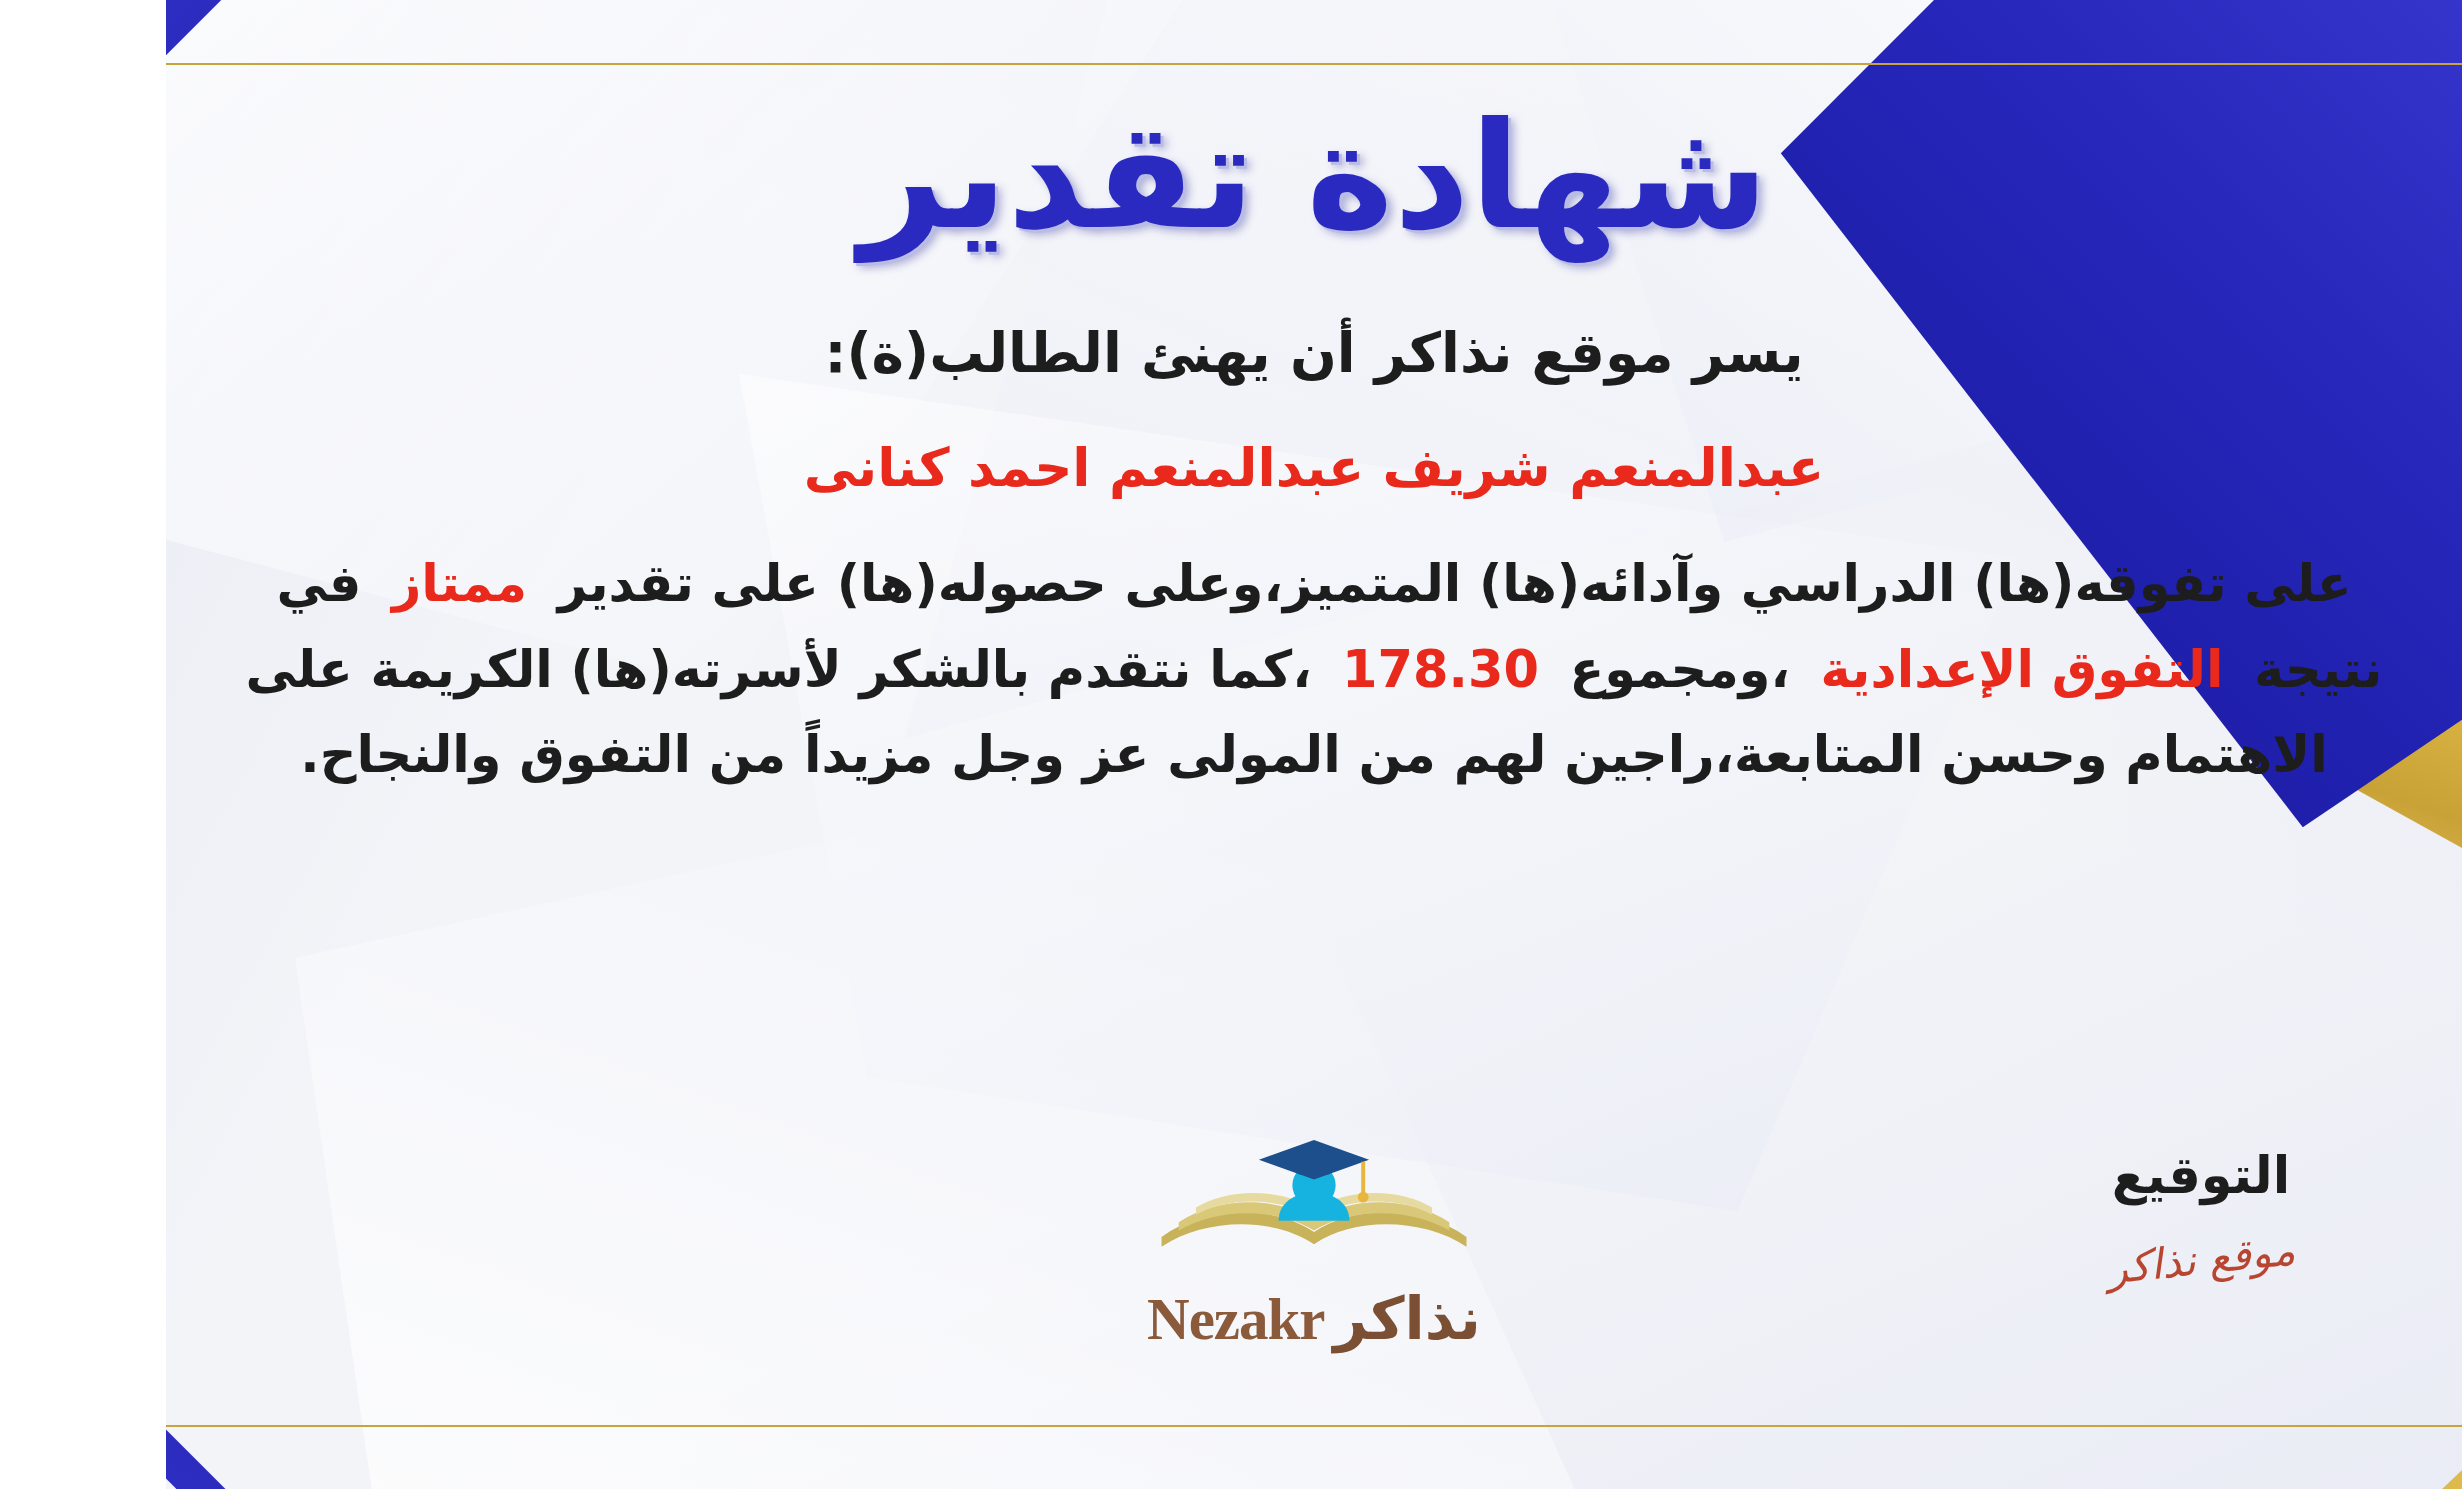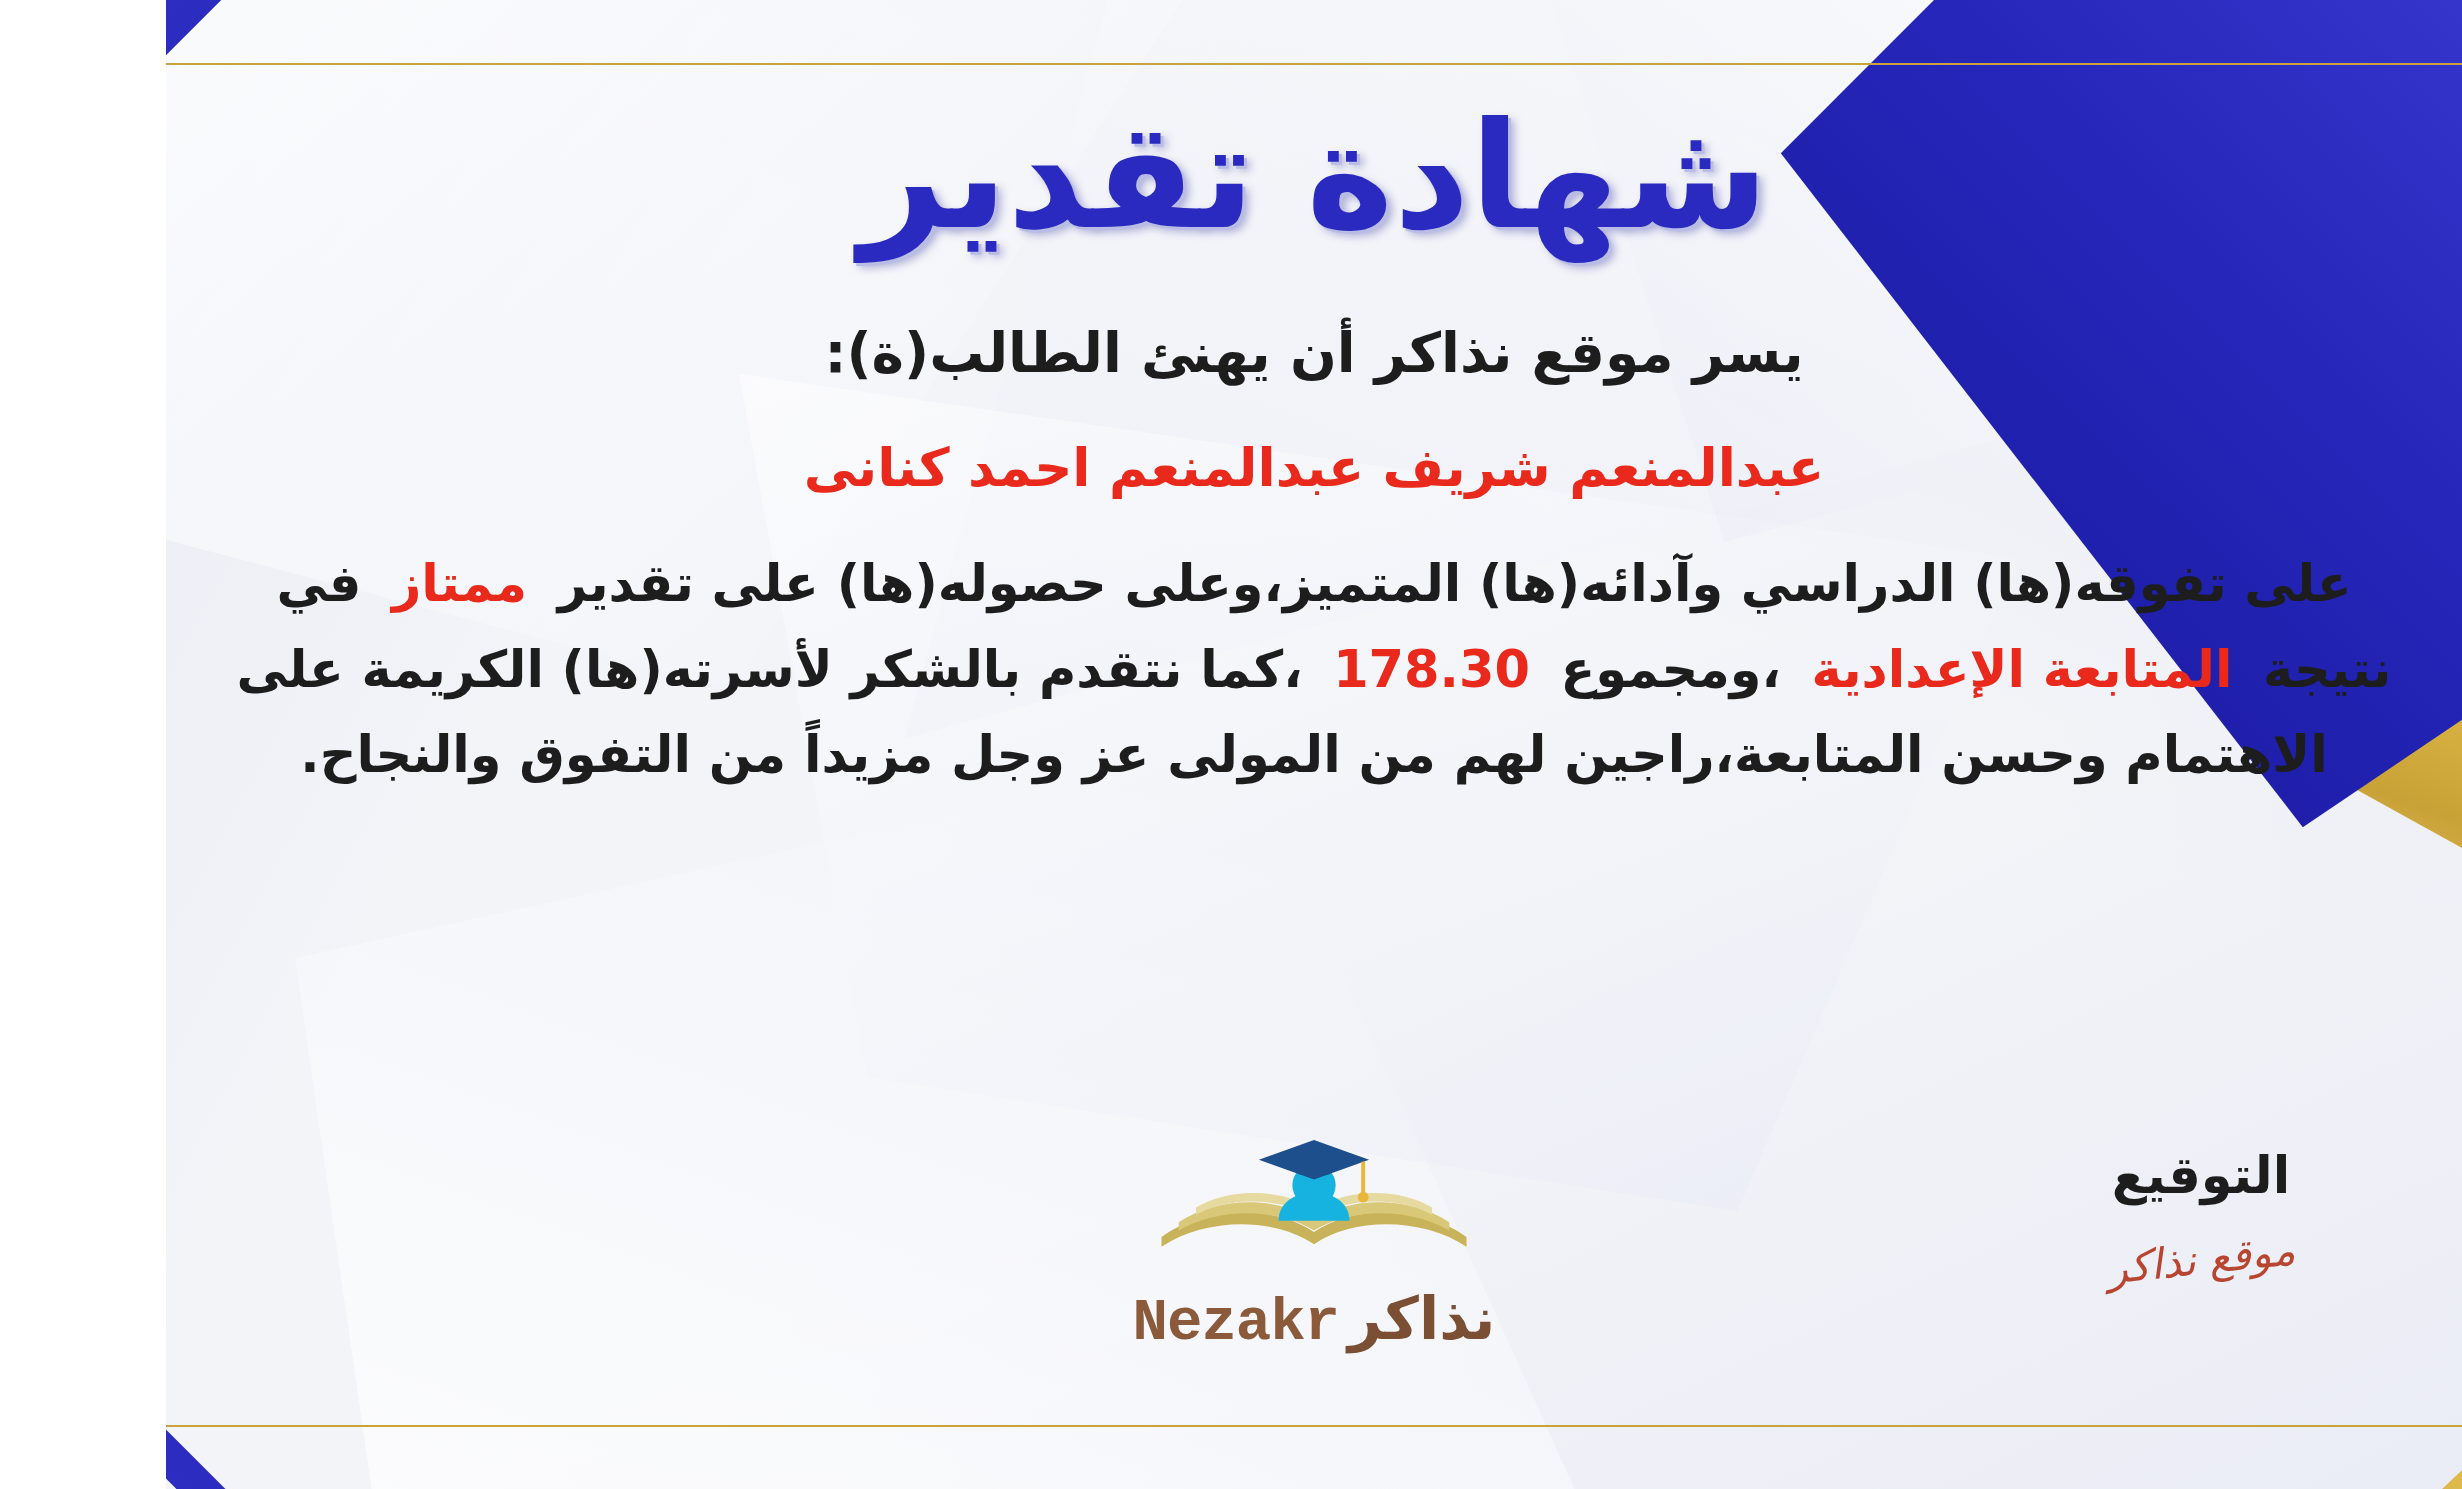--- a/index.html
+++ b/index.html
@@ -232,21 +232,21 @@
     margin-top: 4.9px;
     font-size: 59px;
     font-weight: bold;
     color: #8a5a3b;
     letter-spacing: -1px;
     display: flex;
     align-items: baseline;
     gap: 8.9px;
   }
   .brand-name .ar { color: #7a4f33; }
-  .brand-name .en { color: #8a5a3b; font-family: Liberation Mono, monospace; }
+  .brand-name .en { color: #8a5a3b; font-family: Liberation Serif, serif; }
 </style>
 </head>
 <body>
 
 <div class="certificate">
 
   <div class="facet f1"></div>
   <div class="facet f2"></div>
   <div class="facet f3"></div>
   <div class="facet f4"></div>
@@ -280,21 +280,21 @@
     <div class="body-block">
 
       <div class="line-congrats">يسر موقع نذاكر أن يهنئ الطالب(ة):</div>
 
       <div class="student-name">عبدالمنعم شريف عبدالمنعم احمد كنانى</div>
 
       <div class="paragraph">
         <span>على تفوقه(ها) الدراسي وآدائه(ها) المتميز،وعلى حصوله(ها) على تقدير</span>
         <span class="hl">ممتاز</span>
         <span>في نتيجة</span>
-        <span class="hl">المتابعة الإعدادية</span>
+        <span class="hl">التفوق الإعدادية</span>
         <span>،ومجموع</span>
         <span class="hl">178.30</span>
         <span>،كما نتقدم بالشكر لأسرته(ها) الكريمة على الاهتمام وحسن المتابعة،راجين لهم من المولى عز وجل مزيداً من التفوق والنجاح.</span>
       </div>
 
     </div>
   </div>
 
   <div class="footer">
 

